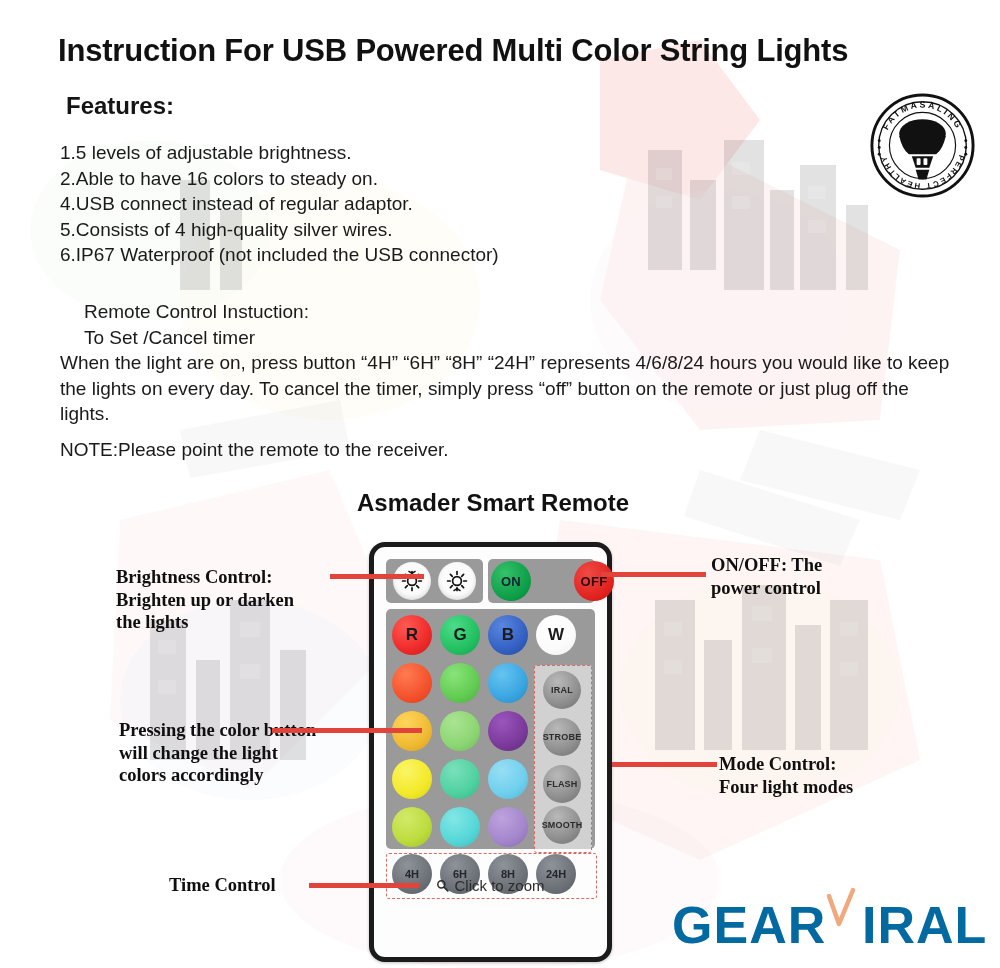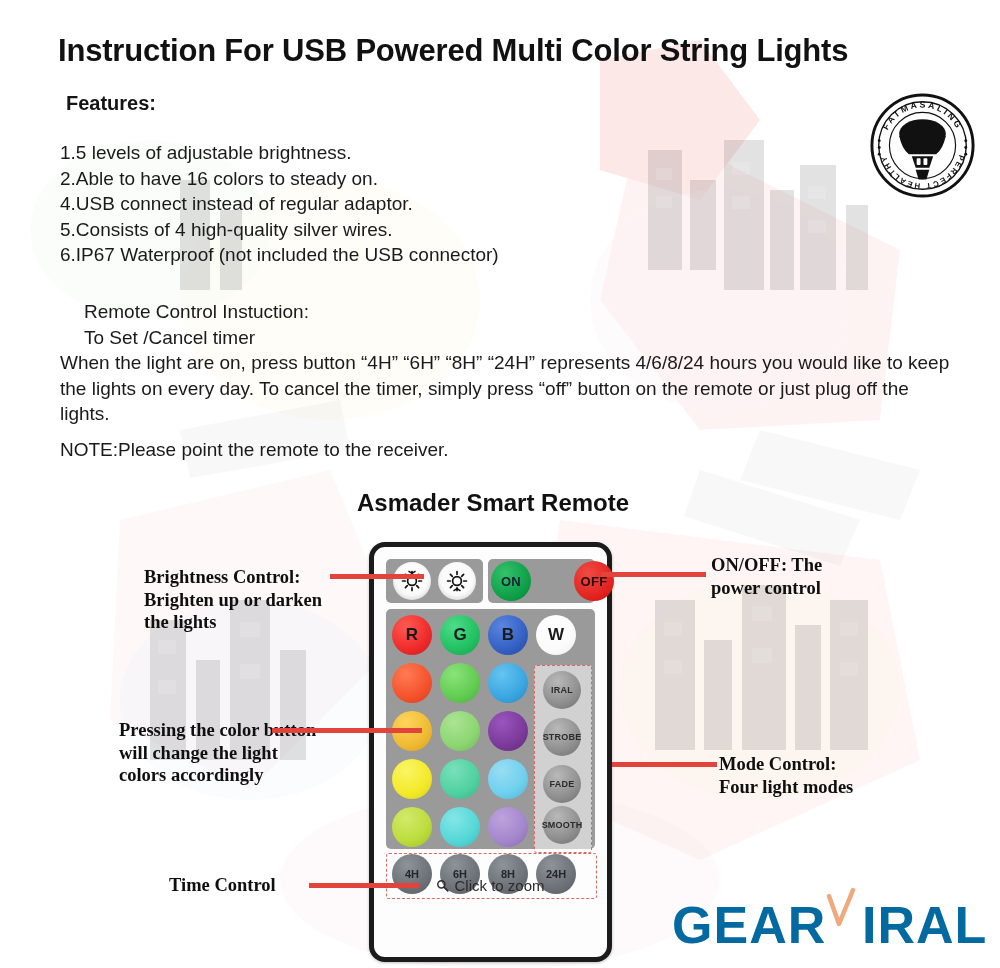--- a/index.html
+++ b/index.html
@@ -17,21 +17,21 @@
   
   #content{position:absolute;inset:0;z-index:2;}
 
   .page-title{
     position:absolute;left:58px;top:33px;
     font-size:31px;font-weight:bold;color:#111;
     letter-spacing:-0.2px;white-space:nowrap;text-align:center;
   }
   .features-head{
     position:absolute;left:66px;top:92px;
-    font-size:20px;font-weight:bold;color:#151515;
+    font-size:24px;font-weight:bold;color:#151515;
   }
   .feature-list{
     position:absolute;left:60px;top:140px;
     font-size:19px;line-height:25.5px;color:#1a1a1a;
   }
   .feature-list div{white-space:nowrap;}
 
   .remote-instr{
     position:absolute;left:60px;top:299px;width:890px;
     font-size:19px;line-height:25.5px;color:#1a1a1a;
@@ -328,39 +328,39 @@
       <div class="btn c" style="left:102px;top:150px;background:radial-gradient(circle at 35% 28%,#98ddf4 0%,#6fd0ee 60%,#53b1d3 100%);"></div>
 
       <div class="btn c" style="left:6px;top:198px;background:radial-gradient(circle at 35% 28%,#d2ea6a 0%,#bcdc3c 60%,#9dbd29 100%);"></div>
       <div class="btn c" style="left:54px;top:198px;background:radial-gradient(circle at 35% 28%,#84e6e6 0%,#55d7d7 60%,#3fb7b7 100%);"></div>
       <div class="btn c" style="left:102px;top:198px;background:radial-gradient(circle at 35% 28%,#bda2dd 0%,#a486cc 60%,#876aac 100%);"></div>
     </div>
 
     <div class="mode-box"></div>
     <div class="m" style="left:169px;top:124px">IRAL</div>
     <div class="m" style="left:169px;top:171px">STROBE</div>
-    <div class="m" style="left:169px;top:218px">FADE</div>
+    <div class="m" style="left:169px;top:218px">FLASH</div>
     <div class="m" style="left:169px;top:259px">SMOOTH</div>
 
     <div class="timer-box"></div>
     <div class="t" style="left:18px">4H</div>
     <div class="t" style="left:66px">6H</div>
     <div class="t" style="left:114px">8H</div>
     <div class="t" style="left:162px">24H</div>
 
     <div class="zoom-hint">
       <svg viewBox="0 0 16 16" aria-hidden="true">
         <circle cx="6.6" cy="6.6" r="4.4" fill="none" stroke="#2a2a2a" stroke-width="1.8"></circle>
         <line x1="9.9" y1="9.9" x2="14.5" y2="14.5" stroke="#2a2a2a" stroke-width="2.2" stroke-linecap="round"></line>
       </svg>
       <span>Click to zoom</span>
     </div>
   </div>
 
-  <div class="callout" style="left:116px;top:566px;margin-left:28px;">
+  <div class="callout" style="left:116px;top:566px;">
     <div>Brightness Control:</div>
     <div>Brighten up or darken</div>
     <div>the lights</div>
   </div>
   <div class="lead" style="left:330px;top:574px;width:94px;"></div>
 
   <div class="callout" style="left:119px;top:719px;">
     <div>Pressing the color button</div>
     <div>will change the light</div>
     <div>colors accordingly</div>

